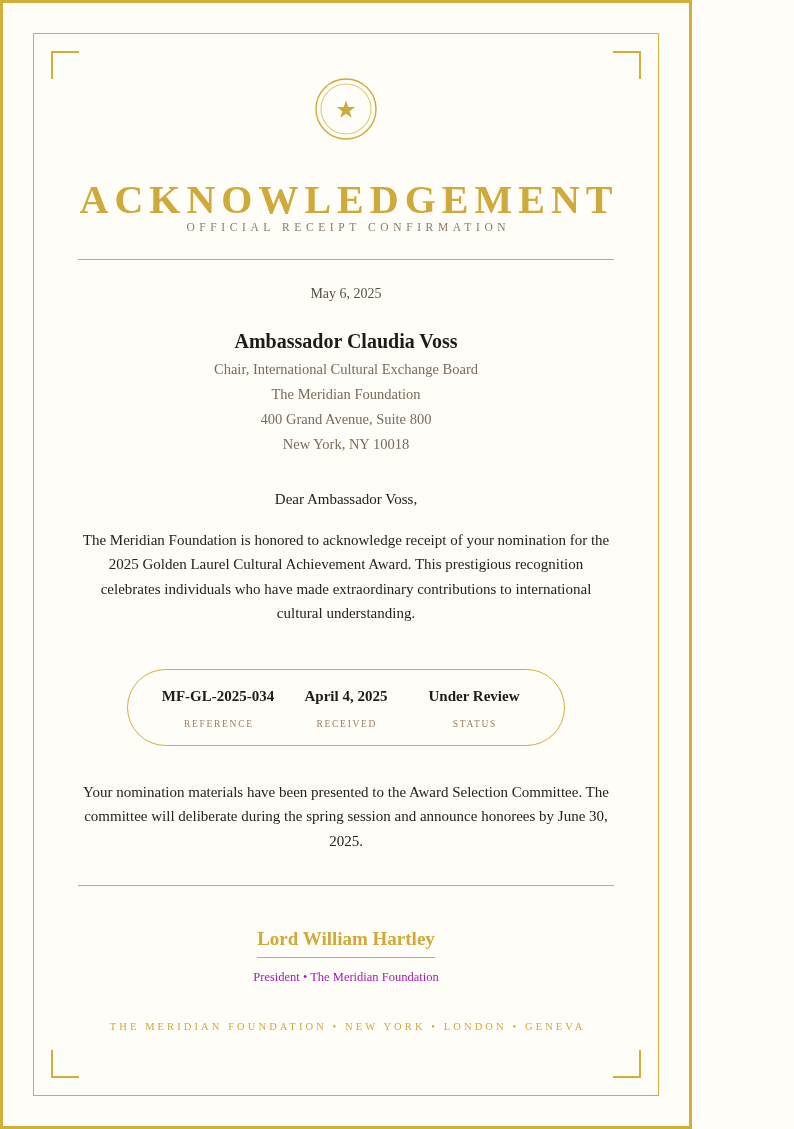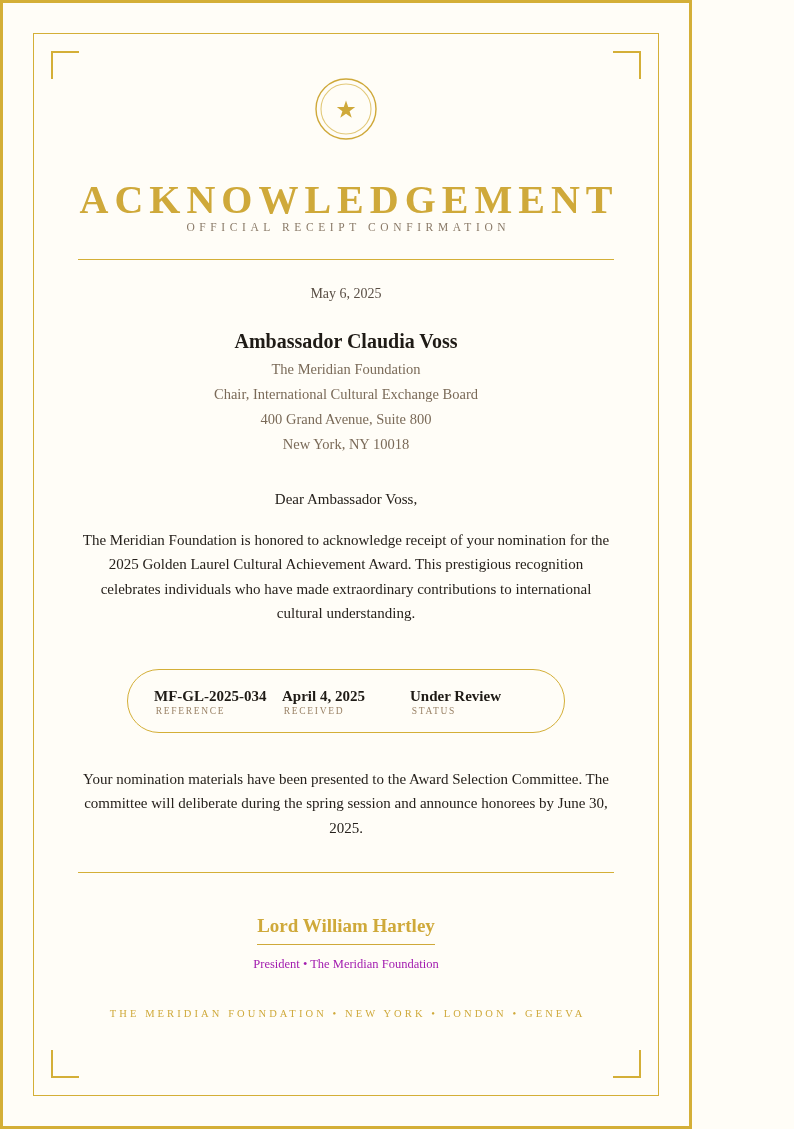--- a/index.html
+++ b/index.html
@@ -129,29 +129,29 @@
   .pill {
     box-sizing: border-box;
     width: 438px;
     border: 1px solid #d4af37;
     border-radius: 999px;
     padding: 18px 26px 16px 26px;
     display: flex;
     justify-content: space-around;
     align-items: flex-start;
   }
-  .pill-col { flex: 1; text-align: left; }
+  .pill-col { flex: 1; text-align: center; }
   .pill-value {
     font-size: 15px;
     font-weight: bold;
     color: #1f1b16;
     white-space: nowrap;
   }
   .pill-label {
-    margin-top: 1px;
+    margin-top: 14px;
     font-size: 9.5px;
     letter-spacing: 1.7px;
     color: #9a8266;
     text-indent: 1.7px;
   }
 
   
   .closing-para {
     margin: 34px auto 0 auto;
     width: 534px;
@@ -209,22 +209,22 @@
     </svg>
 
     <div class="title">ACKNOWLEDGEMENT</div>
     <div class="subtitle">OFFICIAL RECEIPT CONFIRMATION</div>
 
     <div class="rule"></div>
 
     <div class="date">May 6, 2025</div>
 
     <div class="recipient-name">Ambassador Claudia Voss</div>
+    <div class="recipient-line">Chair, International Cultural Exchange Board</div>
     <div class="recipient-line">The Meridian Foundation</div>
-    <div class="recipient-line">Chair, International Cultural Exchange Board</div>
     <div class="recipient-line">400 Grand Avenue, Suite 800</div>
     <div class="recipient-line">New York, NY 10018</div>
 
     <div class="salutation">Dear Ambassador Voss,</div>
     <div class="body-para">The Meridian Foundation is honored to acknowledge receipt of your nomination for the 2025 Golden Laurel Cultural Achievement Award. This prestigious recognition celebrates individuals who have made extraordinary contributions to international cultural understanding.</div>
 
     <div class="pill-wrap">
       <div class="pill">
         <div class="pill-col">
           <div class="pill-value">MF-GL-2025-034</div>

